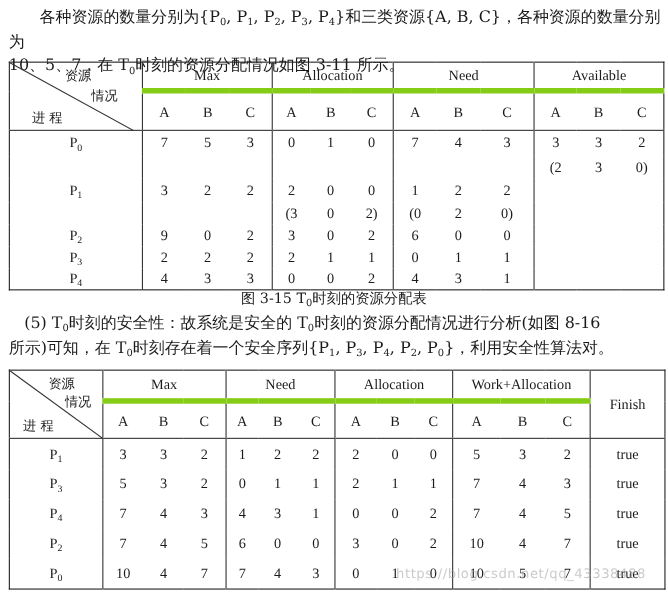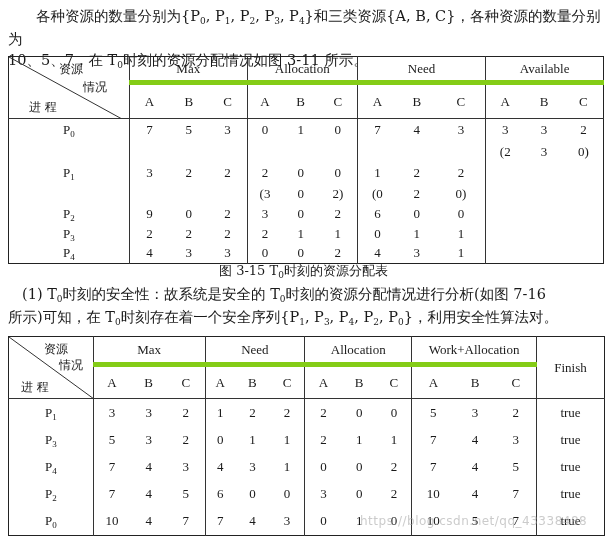--- a/index.html
+++ b/index.html
@@ -208,21 +208,21 @@
         <td></td>
   </tr>
 </tbody>
   </table>
 
 <div class="caption">
   <span>图 3-15   T</span><span class="sub">0</span><span>时刻的资源分配表</span>
 </div>
 
 <p class="para" style="top:284px;">
-  <span class="indent" style="width:14px;"></span><span>(1)  T</span><span class="sub">0</span><span>时刻的安全性：故系统是安全的 T</span><span class="sub">0</span><span>时刻的资源分配情况进行分析(如图 7-16</span><br>
+  <span class="indent" style="width:14px;"></span><span>(5)  T</span><span class="sub">0</span><span>时刻的安全性：故系统是安全的 T</span><span class="sub">0</span><span>时刻的资源分配情况进行分析(如图 8-16</span><br>
   <span>所示)可知，在 T</span><span class="sub">0</span><span>时刻存在着一个安全序列{P</span><span class="sub">1</span>, P<span class="sub">3</span>, P<span class="sub">4</span>, P<span class="sub">2</span>, P<span class="sub">0</span><span>}，利用安全性算法对。</span>
 </p>
 
 <table class="t" id="t2" style="top:336px; width:597px;">
   <colgroup>
     <col style="width:85px">
     <col style="width:37px">
       <col style="width:37px">
       <col style="width:38px">
     <col style="width:30px">

